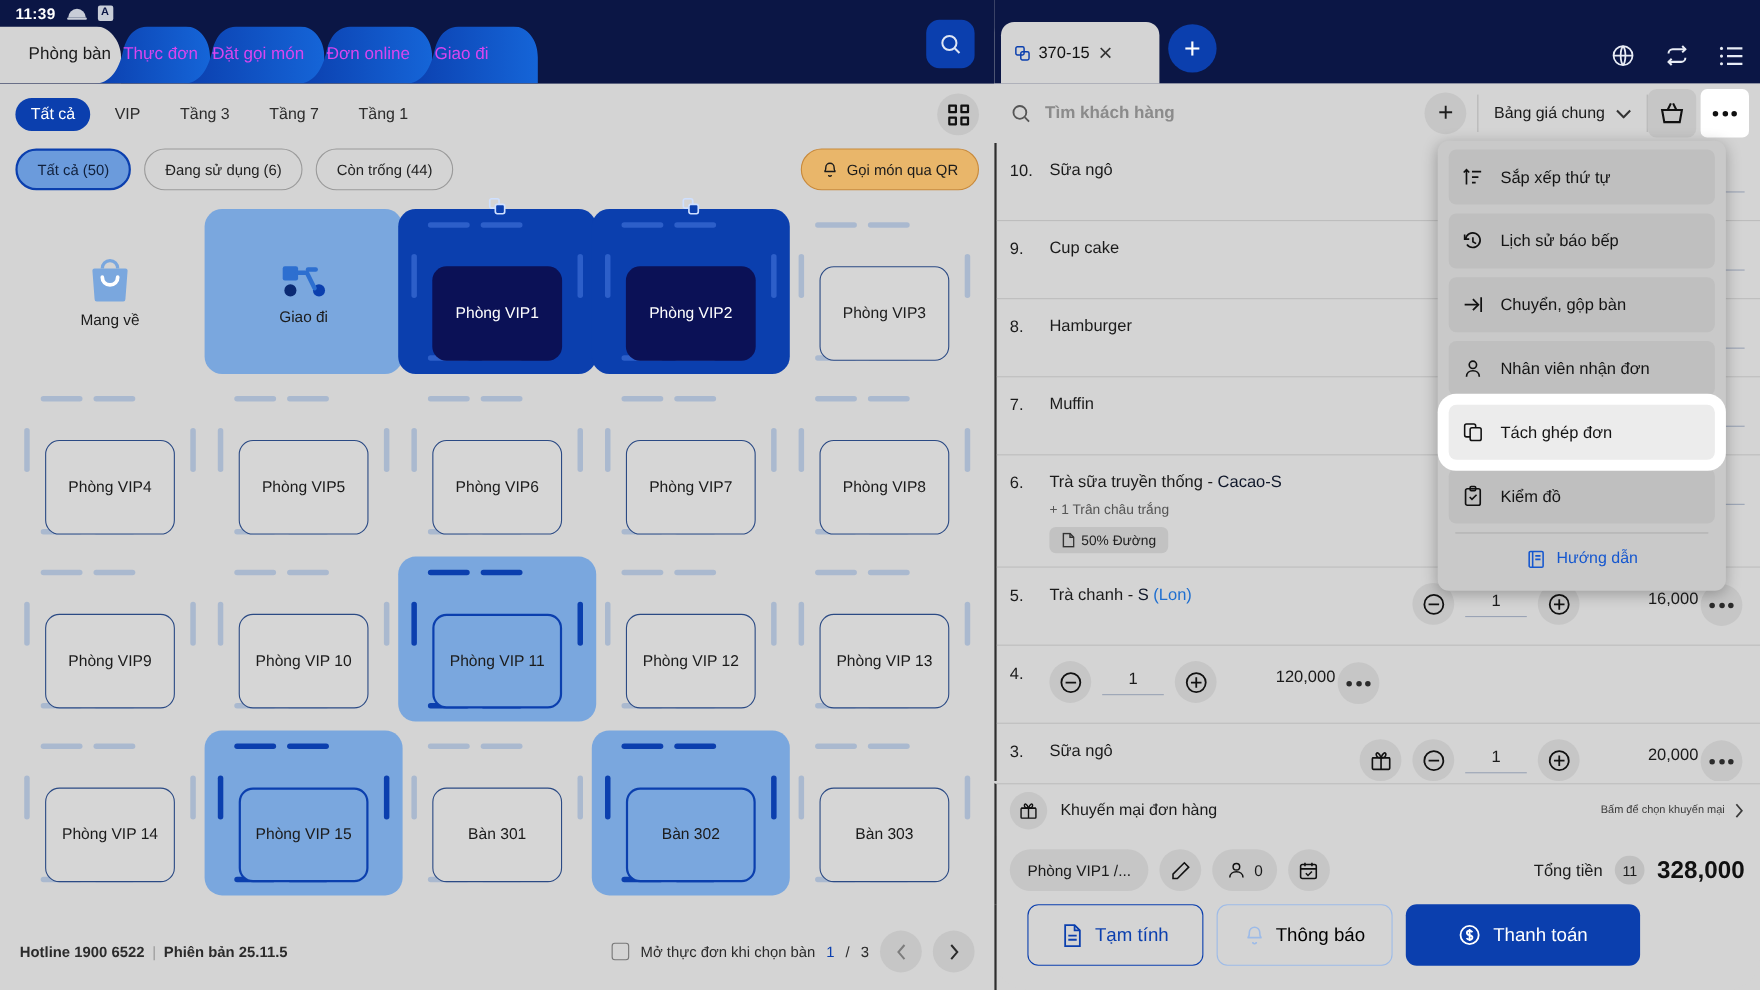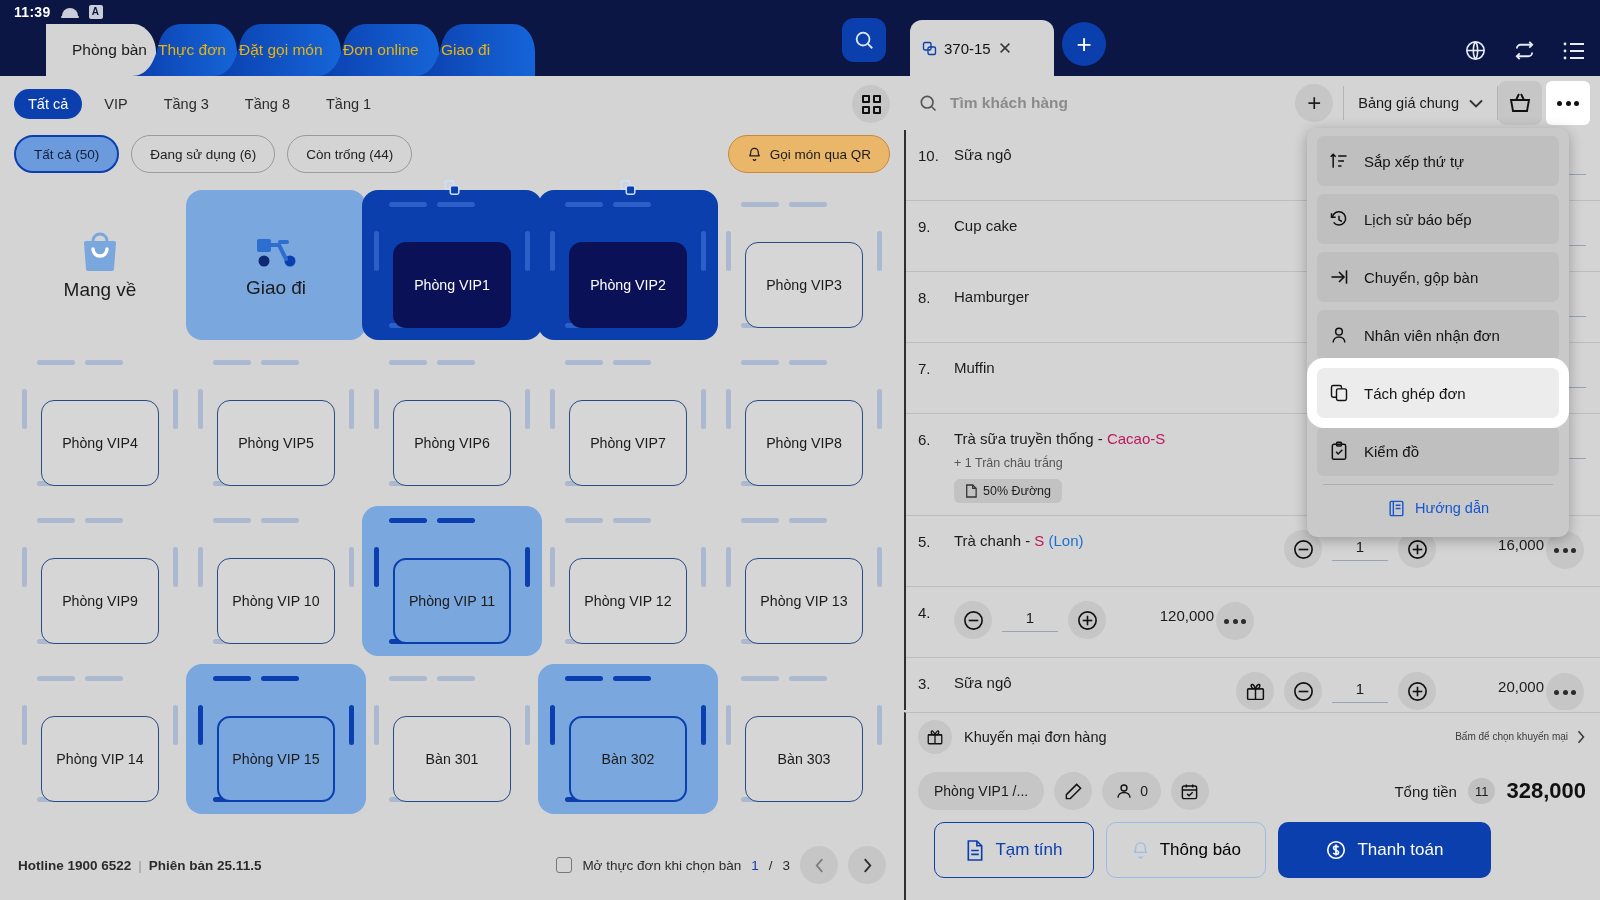--- a/index.html
+++ b/index.html
@@ -18,25 +18,25 @@
             color:#fff; font-size:14px; font-weight:bold; letter-spacing:.3px;}
   .status .dome { width:18px; height:11px; position:relative; }
   .status .dome::before{content:"";position:absolute;left:1px;bottom:2px;width:16px;height:8px;
         background:#c8cdd8;border-radius:8px 8px 0 0;}
   .status .dome::after{content:"";position:absolute;left:0;bottom:0;width:18px;height:2px;background:#c8cdd8;border-radius:1px;}
   .status .abadge{width:14px;height:14px;background:#c8cdd8;border-radius:2px;color:#0b1645;
         font-size:10px;line-height:14px;text-align:center;font-weight:bold;}
 
   .tabsrow { position:absolute; left:0; top:24px; height:52px; display:flex; align-items:flex-end; }
   .ntab { position:relative; height:52px; padding:0 26px 0 26px; display:flex; align-items:center;
-          font-size:15.5px; color:#eab308; white-space:nowrap; }
+          font-size:15.5px; color:#d946ef; white-space:nowrap; }
   .ntab .shape{ position:absolute; inset:0; z-index:0; }
   .ntab span{ position:relative; z-index:2; }
   .ntab.active { color:#1b1b1b; }
-  .ntab:nth-child(1){ width:110px;margin-left:46px; }
+  .ntab:nth-child(1){ width:110px; }
   .ntab:nth-child(2){ width:105px; margin-left:-24px;}
   .ntab:nth-child(3){ width:128px; margin-left:-24px;}
   .ntab:nth-child(4){ width:122px; margin-left:-24px;}
   .ntab:nth-child(5){ width:120px; margin-left:-24px;}
 
   .filters { height:48px; padding:8px 14px 0 14px; display:flex; align-items:center; gap:8px; }
   .froom { font-size:14.5px; padding:7px 14px; border-radius:16px; color:#2c2c2c; }
   .froom.active { background:#0b3fae; color:#fff; font-weight:500;}
   .gridbtn { margin-left:auto; width:38px; height:38px; border-radius:50%; background:#c6c6c6;
              display:flex; align-items:center; justify-content:center; }
@@ -77,21 +77,21 @@
   .ch.b2{ left:56px; bottom:-7px; width:38px; height:5px;}
   .ch.l1{ left:-7px; top:22px; width:5px; height:40px;}
   .ch.r1{ right:-7px; top:22px; width:5px; height:40px;}
   .mergeicon { position:absolute; top:-30px; left:50%; transform:translateX(-50%); z-index:3; }
 
   .special { position:relative; width:142px; height:112px; display:flex; flex-direction:column;
              align-items:center; justify-content:center; gap:6px;}
   .special .sw { position:absolute; left:-19px; top:-19px; width:180px; height:150px;
                  border-radius:16px; background:#7aa7de; }
   .special .ico, .special .slabel { position:relative; z-index:2; }
-  .slabel { font-size:19px; color:#1b1b1b;}
+  .slabel { font-size:14px; color:#1b1b1b;}
 
   .footer { position:absolute; left:0; bottom:0; width:904px; height:70px; display:flex;
             align-items:center; padding:0 18px; font-size:13.5px; color:#2b2b2b; }
   .foot-right { margin-left:auto; display:flex; align-items:center; gap:10px; font-size:13.5px;}
   .cbox { width:16px; height:16px; border:1.6px solid #777; border-radius:3px; }
   .pg { color:#0b3fae; }
   .arrbtn { width:38px; height:38px; border-radius:50%; background:#c6c6c6; display:flex;
             align-items:center; justify-content:center; font-size:17px; color:#3c3c3c;}
   .arrbtn.dim { color:#7d7d7d; }
 
@@ -120,21 +120,21 @@
            align-items:center; justify-content:center; gap:3.5px; margin-right:10px;}
   .dots3 i { width:5px; height:5px; border-radius:50%; background:#111; display:block;}
 
   .items { position:absolute; left:0; top:130px; width:696px; height:580px; overflow:hidden;
            border-left:2px solid #2e2e2e;}
   .item { position:relative; border-bottom:1px solid #bdbdbd; padding:12px 14px 12px 12px;
           display:flex; align-items:flex-start; min-height:71px; }
   .inum { width:36px; font-size:15px; color:#1b1b1b; padding-top:5px; flex:none;}
   .iname { flex:1; padding-top:4px; }
   .ititle { font-size:15px; color:#1b1b1b; }
-  .ititle .vr1 { color:#be185d;text-align:center; }
+  .ititle .vr1 { color:#0f172a;text-align:center; }
   .ititle .vr2 { color:#1f6fd0; }
   .isub { font-size:12.5px; color:#555; margin-top:9px; }
   .inote { display:inline-flex; align-items:center; gap:6px; margin-top:9px; background:#c2c2c2;
            border-radius:6px; padding:5px 11px; font-size:12.5px; color:#222;}
   .ictrls { display:flex; align-items:center; gap:10px; padding-top:2px;}
   .cbtn { width:38px; height:38px; border-radius:50%; background:#c6c6c6; display:flex;
           align-items:center; justify-content:center; }
   .qty { width:56px; text-align:center; font-size:15px; color:#1b1b1b; border-bottom:1px solid #9aa3b5;
          padding-bottom:5px; }
   .iprice { width:108px; text-align:right; font-size:15px; color:#1b1b1b; padding-top:8px; }
@@ -243,21 +243,21 @@
           <circle cx="11" cy="11" r="7"></circle>
             <line x1="16.5" y1="16.5" x2="21" y2="21"></line>
           </svg>
       </div>
     </div>
 
     <div class="filters">
       <div class="froom active">Tất cả</div>
       <div class="froom">VIP</div>
       <div class="froom">Tầng 3</div>
-      <div class="froom">Tầng 8</div>
+      <div class="froom">Tầng 7</div>
       <div class="froom">Tầng 1</div>
       <div class="gridbtn">
         <span class="gi">
             <i></i>
             <i></i>
             <i></i>
             <i></i>
           </span>
       </div>
     </div>

